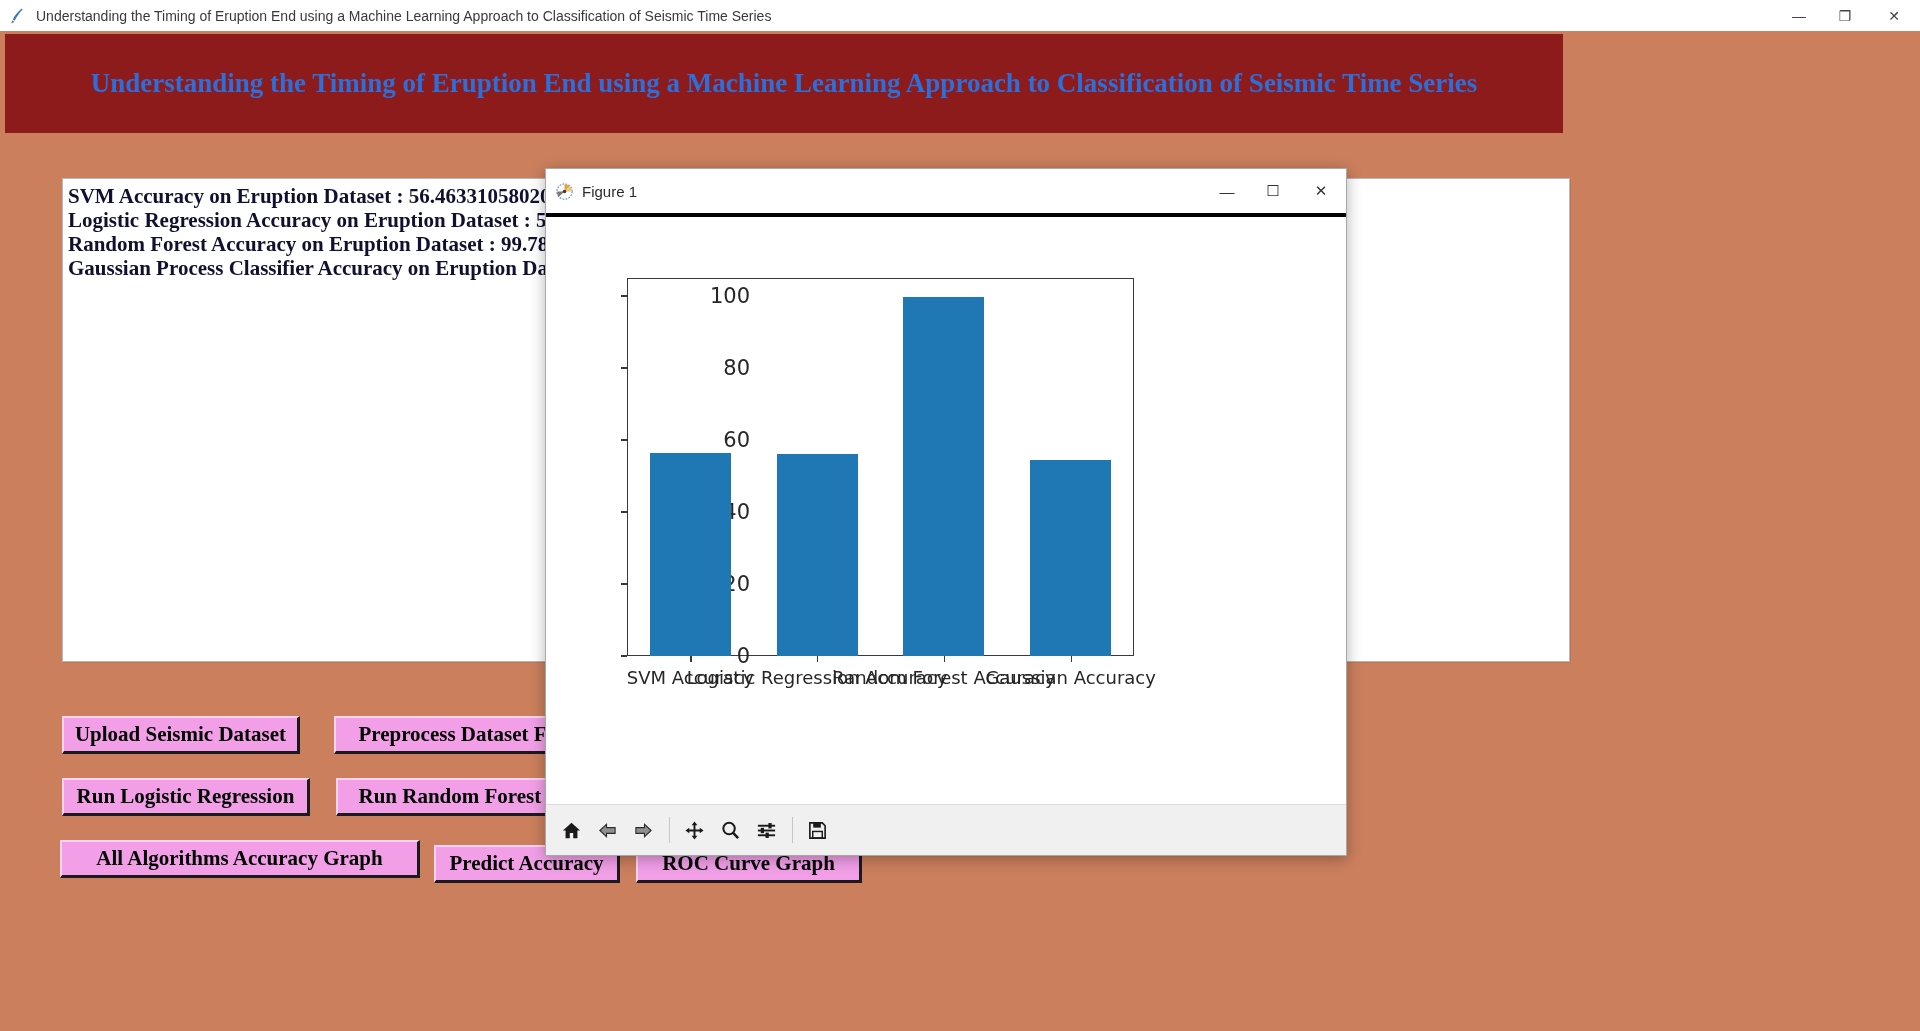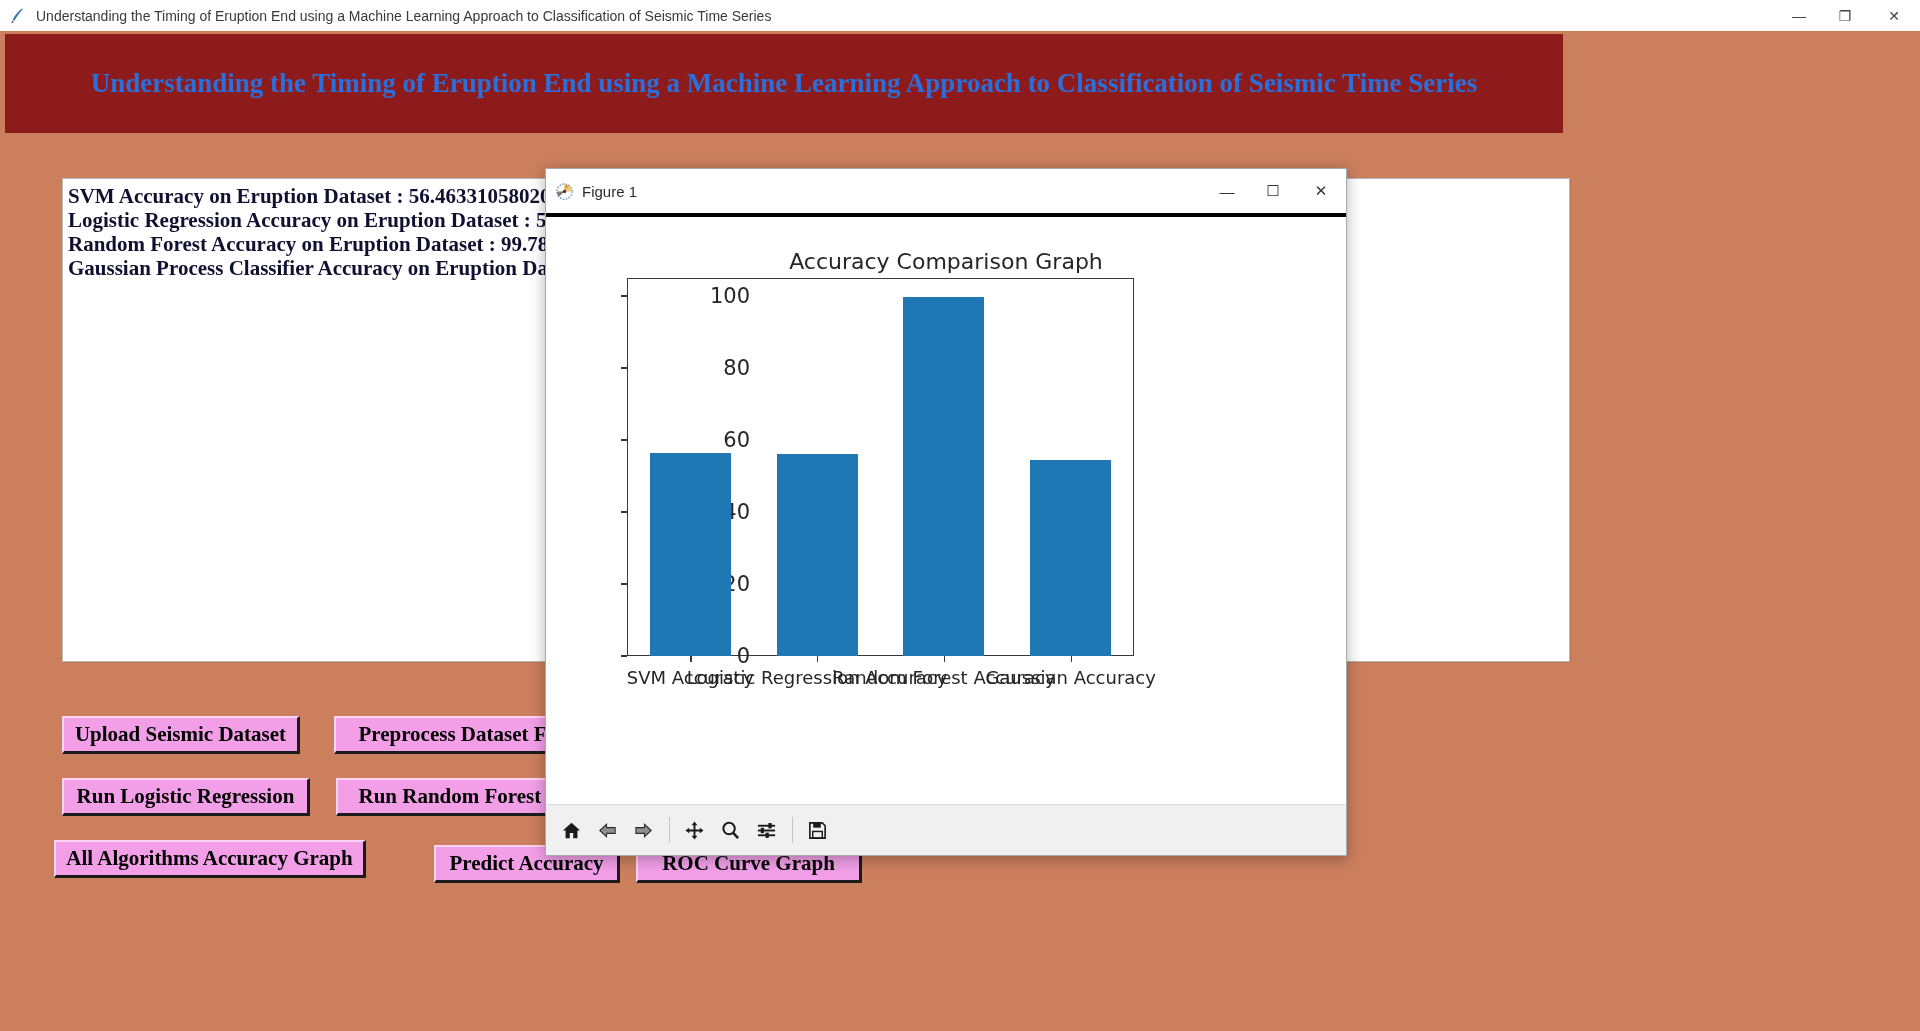--- a/index.html
+++ b/index.html
@@ -171,21 +171,21 @@
   <div class="line">Random Forest Accuracy on Eruption Dataset : 99.786689</div>
   <div class="line">Gaussian Process Classifier Accuracy on Eruption Dataset</div>
 </div>
 
 <div class="btn" style="left:62px;top:716px;width:238px;height:38px;">Upload Seismic Dataset</div>
 <div class="btn" style="left:334px;top:716px;width:238px;height:38px;">Preprocess Dataset F</div>
 
 <div class="btn" style="left:62px;top:778px;width:248px;height:38px;">Run Logistic Regression</div>
 <div class="btn" style="left:336px;top:778px;width:248px;height:38px;">Run Random Forest A</div>
 
-<div class="btn" style="left:54px;top:840px;width:312px;height:38px;">All Algorithms Accuracy Graph</div>
+<div class="btn" style="left:60px;top:840px;width:360px;height:38px;">All Algorithms Accuracy Graph</div>
 <div class="btn" style="left:434px;top:845px;width:186px;height:38px;">Predict Accuracy</div>
 <div class="btn" style="left:636px;top:845px;width:226px;height:38px;">ROC Curve Graph</div>
 
 <div id="fig-window">
 
   <div id="fig-titlebar">
     <div class="fig-icon">
       <svg width="17" height="17" viewBox="0 0 20 20">
         <circle cx="10" cy="10" r="9" fill="#fff" stroke="#4a7ebb" stroke-width="1.2" stroke-dasharray="2 1.6"></circle>
         <path d="M10 10 L10 1.4 A8.6 8.6 0 0 1 16 4 Z" fill="#e8a33d"></path>
@@ -196,21 +196,20 @@
     </div>
     <div class="fig-title">Figure 1</div>
     <div id="fig-win-controls">
       <div class="wc">—</div>
       <div class="wc">☐</div>
       <div class="wc">✕</div>
     </div>
   </div>
 
   <div id="fig-canvas">
-    <div id="mpl-title">Accuracy Comparison Graph</div>
     <div id="plot-frame"></div>
     <div id="chart-layer">
         <div class="ytick-mark" style="top: 438.35px;"></div>
         <div class="ytick-label" style="top: 439px;">0</div>
         <div class="ytick-mark" style="top: 366.35px;"></div>
         <div class="ytick-label" style="top: 367px;">20</div>
         <div class="ytick-mark" style="top: 294.35px;"></div>
         <div class="ytick-label" style="top: 295px;">40</div>
         <div class="ytick-mark" style="top: 222.35px;"></div>
         <div class="ytick-label" style="top: 223px;">60</div>

